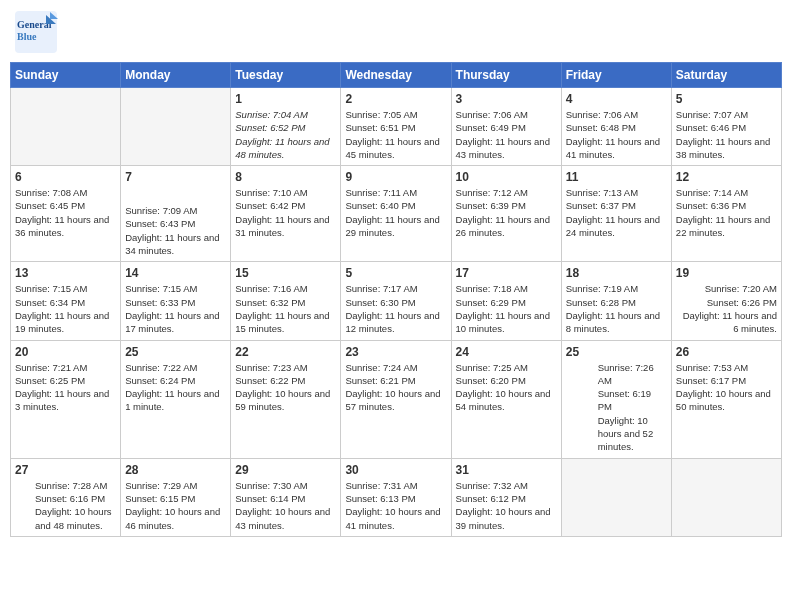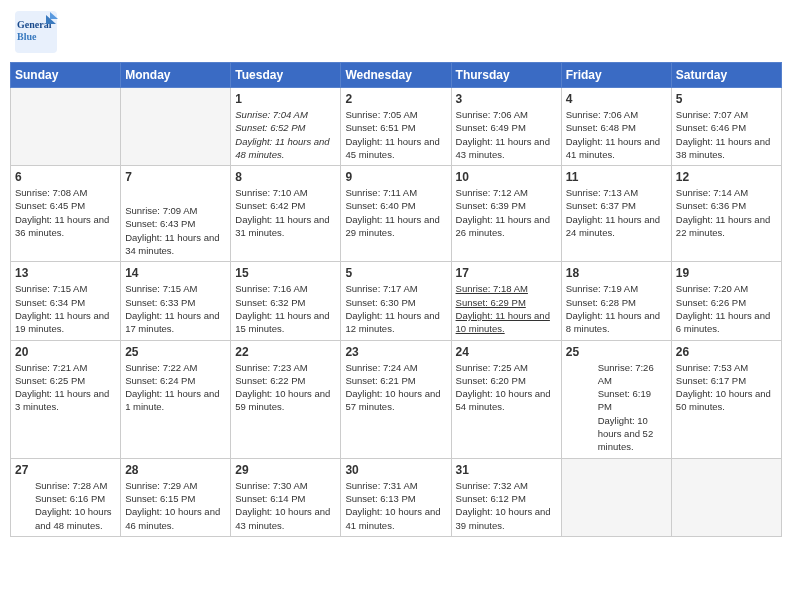--- a/index.html
+++ b/index.html
@@ -208,33 +208,33 @@
 Daylight: 11 hours and 15 minutes.</div>
         </td>
         <td>
           <span class="day-num">5</span>
           <div class="day-info" style="white-space: pre-line;">Sunrise: 7:17 AM
 Sunset: 6:30 PM
 Daylight: 11 hours and 12 minutes.</div>
         </td>
         <td>
           <span class="day-num">17</span>
-          <div class="day-info" style="white-space: pre-line; text-decoration: underline;">Sunrise: 7:18 AM
+          <div class="day-info" style="white-space: pre-line;">Sunrise: 7:18 AM
 Sunset: 6:29 PM
 Daylight: 11 hours and 10 minutes.</div>
         </td>
         <td>
           <span class="day-num">18</span>
           <div class="day-info" style="white-space: pre-line;">Sunrise: 7:19 AM
 Sunset: 6:28 PM
 Daylight: 11 hours and 8 minutes.</div>
         </td>
         <td>
           <span class="day-num">19</span>
-          <div class="day-info" style="white-space: pre-line;">Sunrise: 7:20 AM
+          <div class="day-info" style="white-space: pre-line; text-align: right;">Sunrise: 7:20 AM
 Sunset: 6:26 PM
 Daylight: 11 hours and 6 minutes.</div>
         </td>
       </tr>
       <tr class="row-even">
         <td>
           <span class="day-num">20</span>
           <div class="day-info" style="white-space: pre-line;">Sunrise: 7:21 AM
 Sunset: 6:25 PM
 Daylight: 11 hours and 3 minutes.</div>

